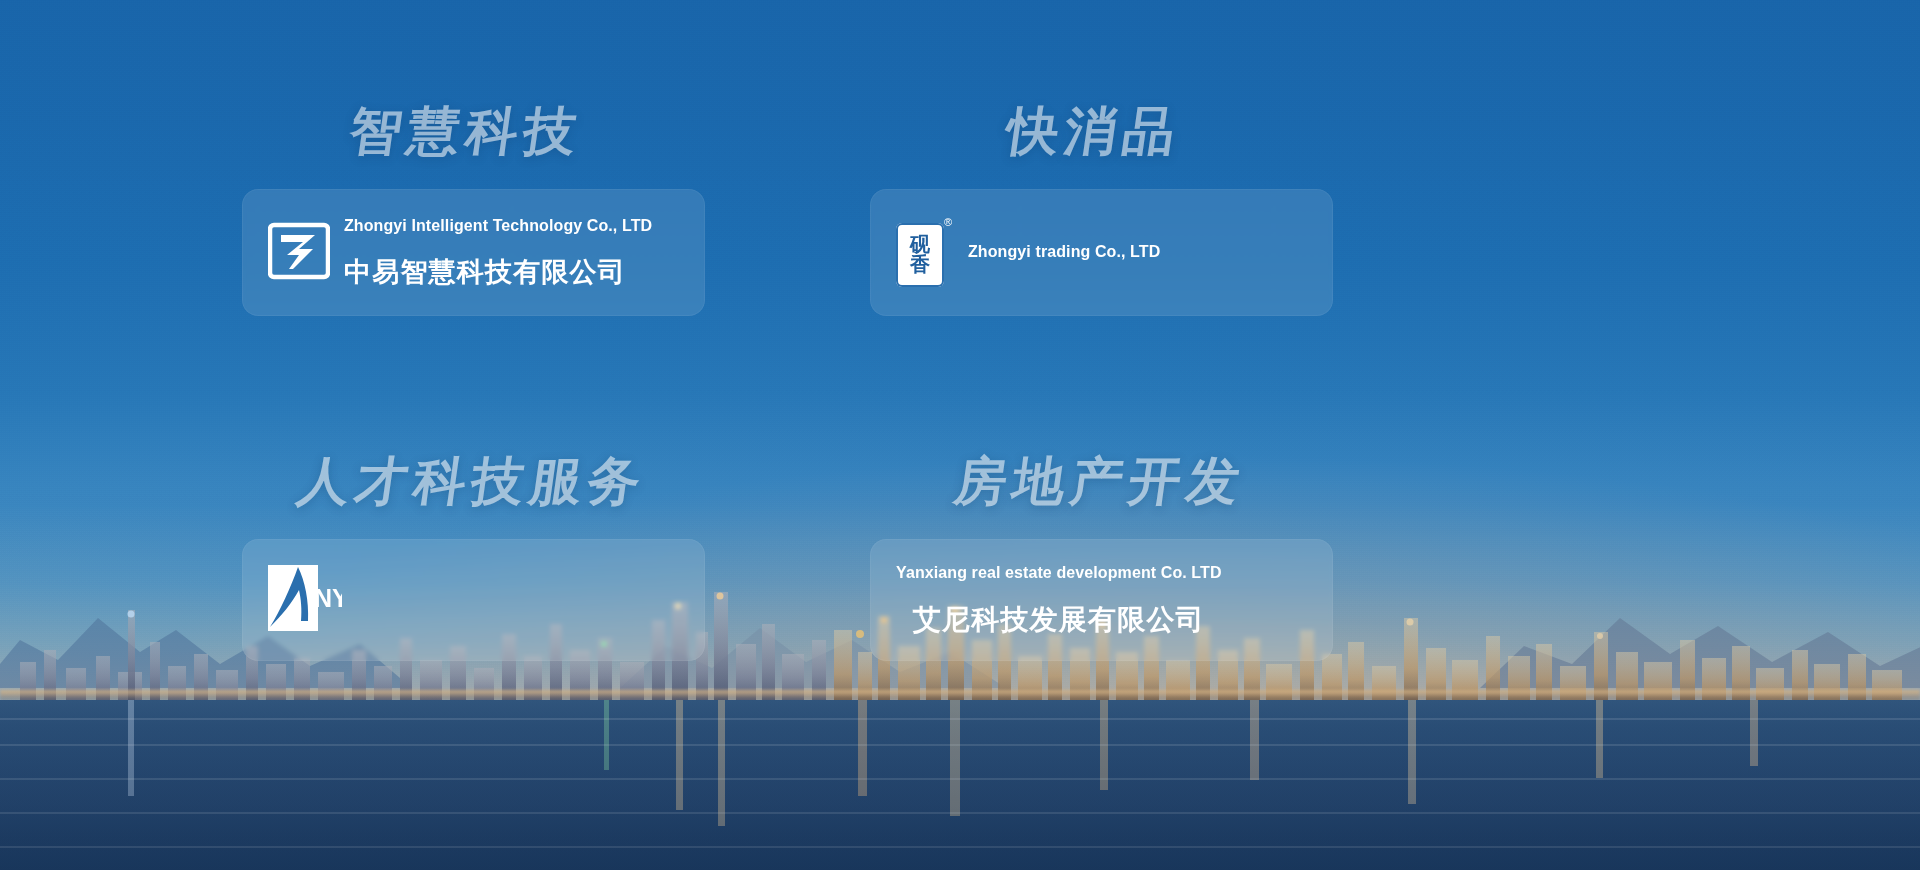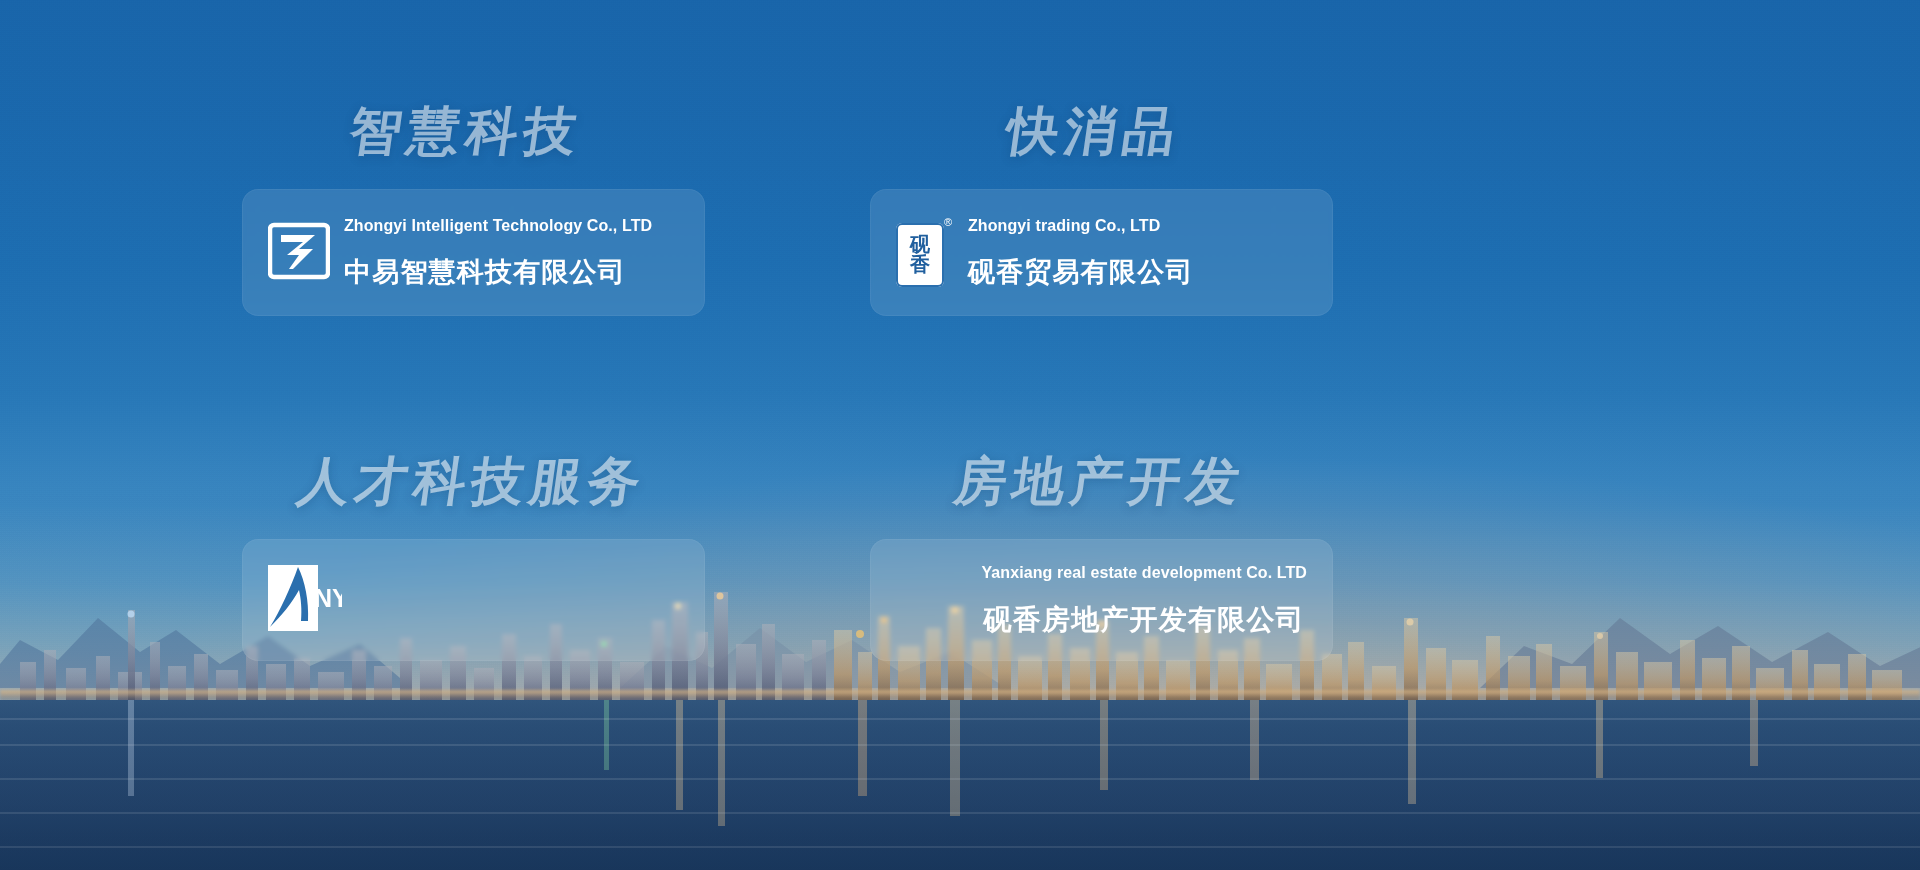--- a/index.html
+++ b/index.html
@@ -107,21 +107,21 @@
     -webkit-backdrop-filter:blur(2px);
     backdrop-filter:blur(2px);
     display:flex;
     align-items:center;
     box-sizing:border-box;
   }
   .q-tl .card,.q-tr .card{height:127px;padding:0 26px;}
   .q-bl .card,.q-br .card{height:122px;padding:0 26px;}
 
   .card-body{display:flex;align-items:center;gap:14px;width:100%;}
-  .card.no-logo .card-body{justify-content:flex-end;}
+  .card.no-logo .card-body{justify-content:flex-start;}
   .card.no-logo .card-text{text-align:center;}
 
   .logo{flex:0 0 auto;display:block;}
   .card-text{display:flex;flex-direction:column;gap:21px;}
 
   .name-en{
     color:#ffffff;
     font-size:16px;
     font-weight:700;
     letter-spacing:.1px;
@@ -348,21 +348,20 @@
           <div class="card-body">
             <span class="logo seal-wrap">
               <span class="seal">
                 <span>砚</span>
                 <span>香</span>
               </span>
               <span class="seal-r">®</span>
             </span>
             <span class="card-text">
               <span class="name-en">Zhongyi trading Co., LTD</span>
-              <span class="name-cn">砚香贸易有限公司</span>
             </span>
           </div>
         </div>
       </div>
     </div>
 
     <div class="quad q-bl">
       <div class="quad-inner">
         <div class="sector-title">人才科技服务</div>
 
@@ -381,21 +380,21 @@
     </div>
 
     <div class="quad q-br">
       <div class="quad-inner">
         <div class="sector-title">房地产开发</div>
 
         <div class="card no-logo">
           <div class="card-body">
             <span class="card-text">
               <span class="name-en">Yanxiang real estate development Co. LTD</span>
-              <span class="name-cn">砚香房地产开发有限公司</span>
+              <span class="name-cn">艾尼科技发展有限公司</span>
             </span>
           </div>
         </div>
       </div>
     </div>
 
   </div>
 </div>
 
 </body></html>

